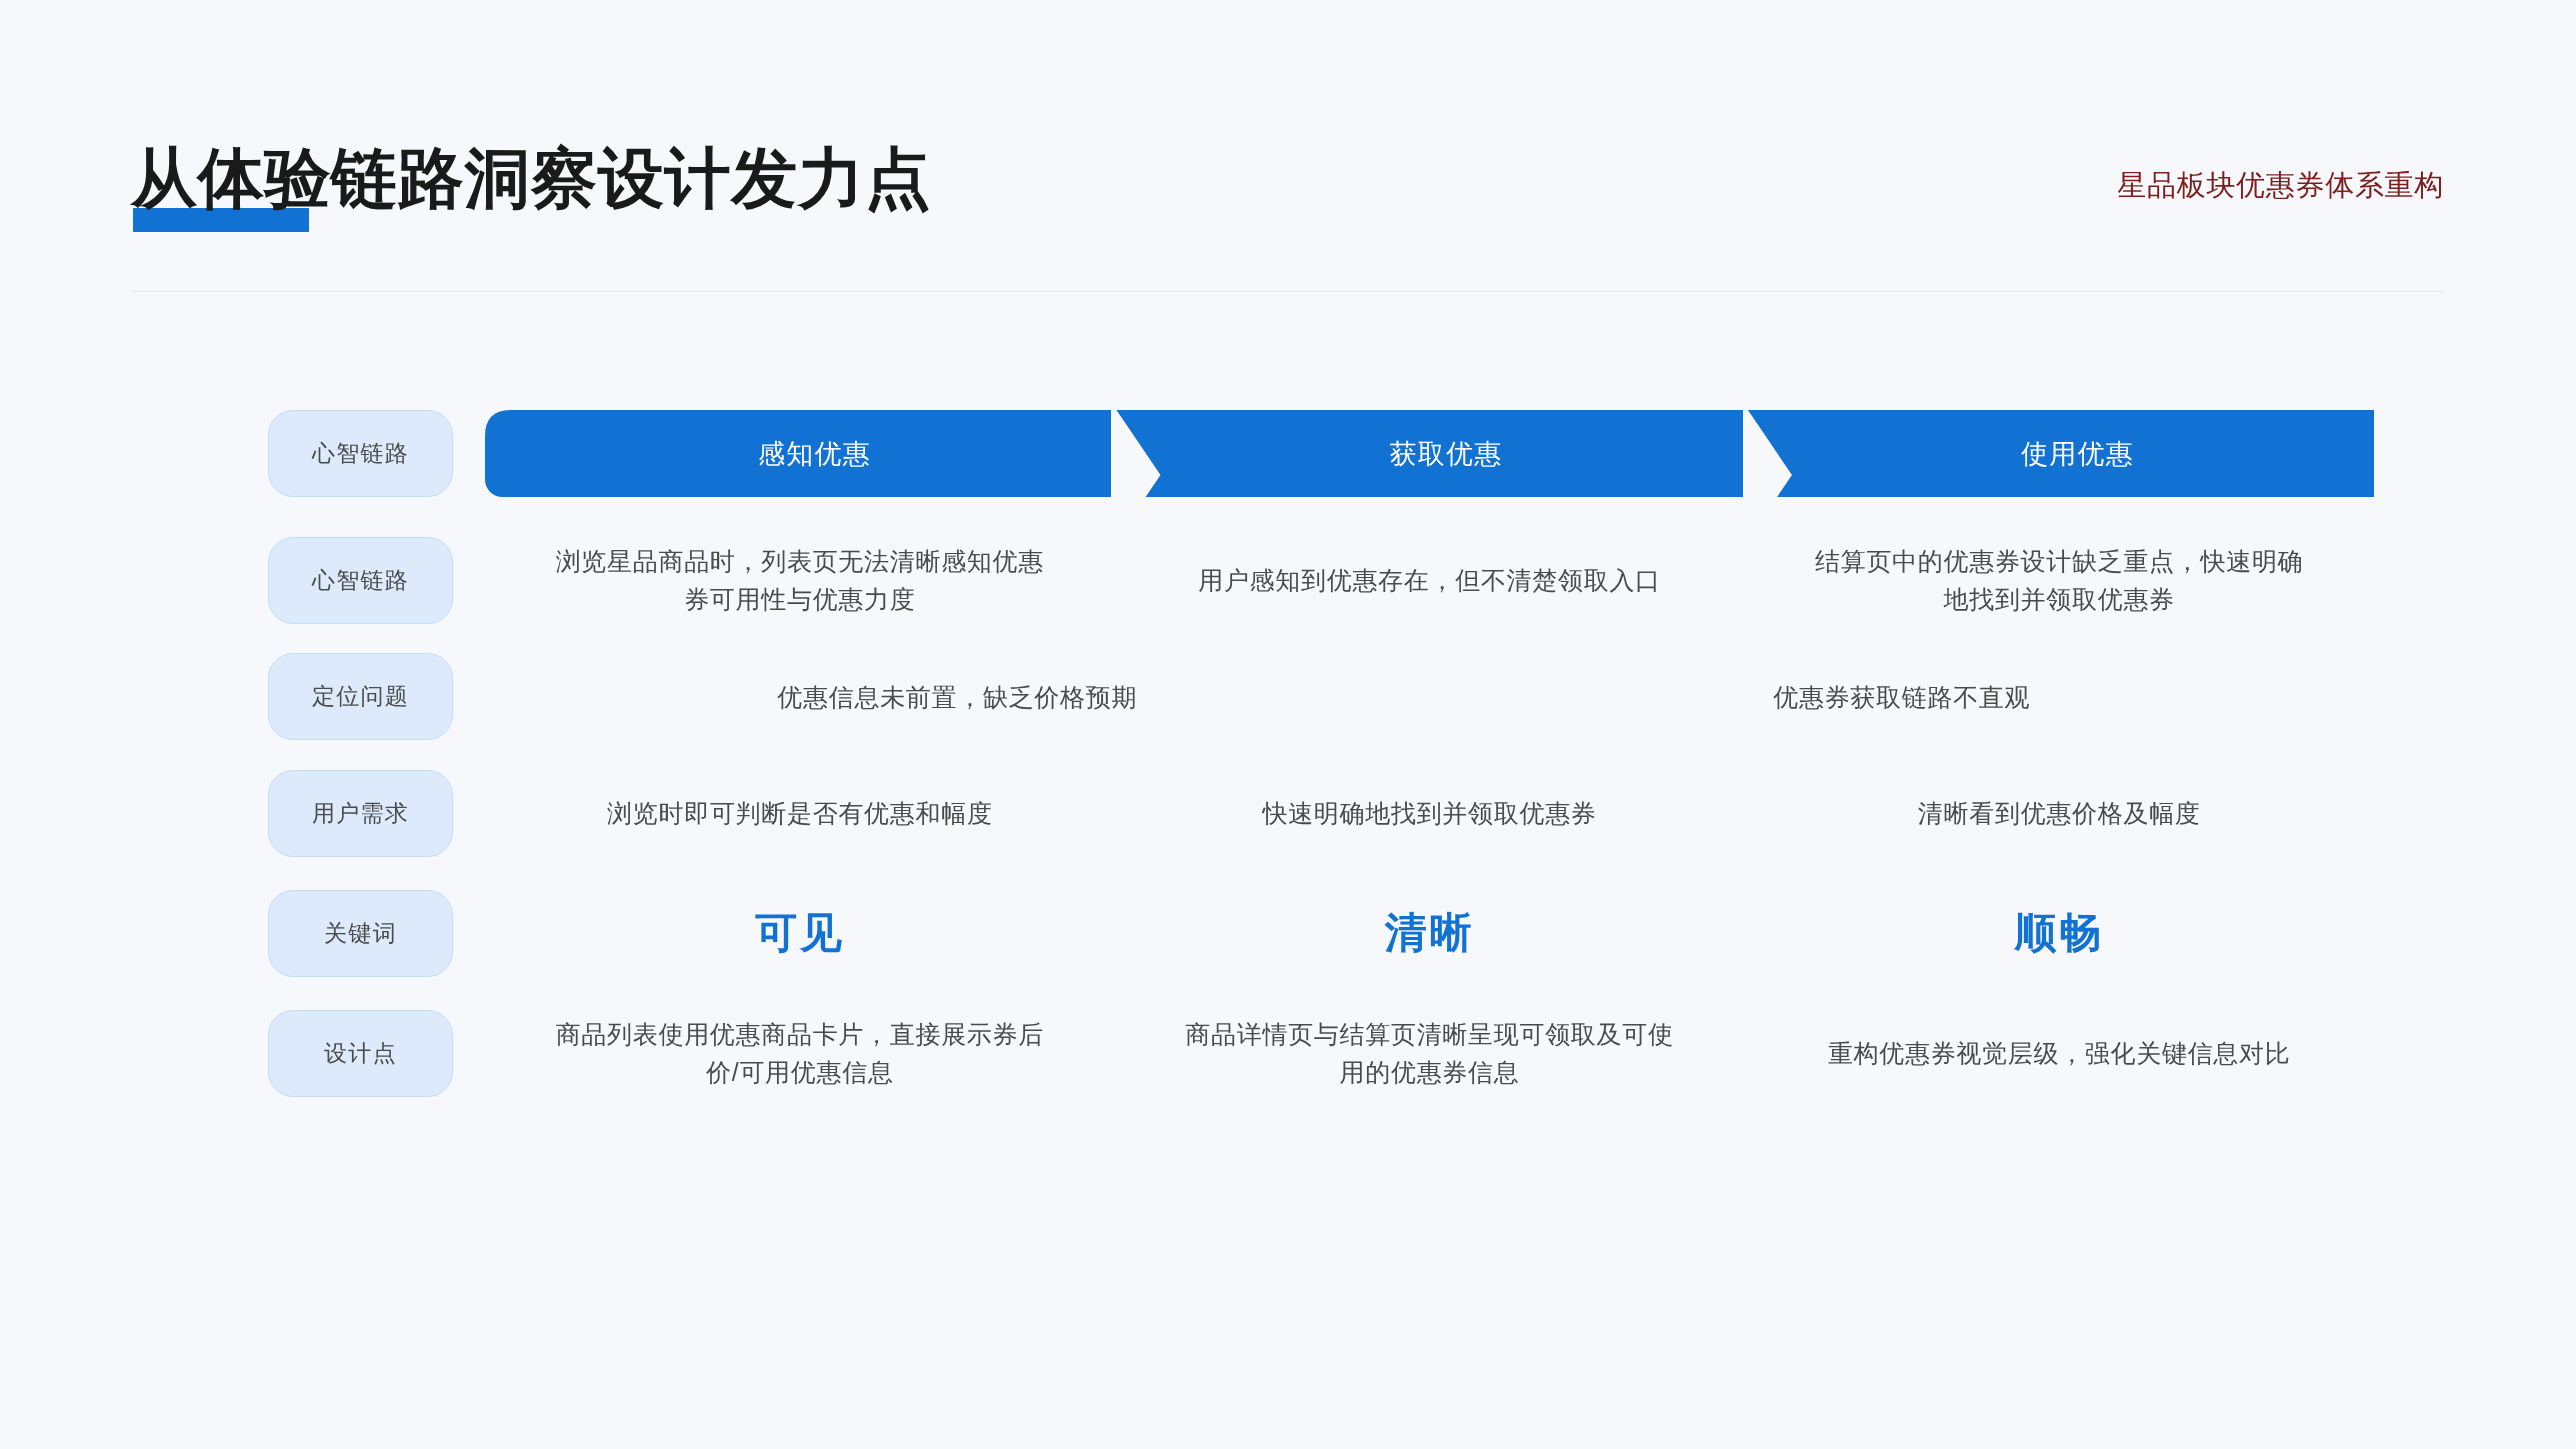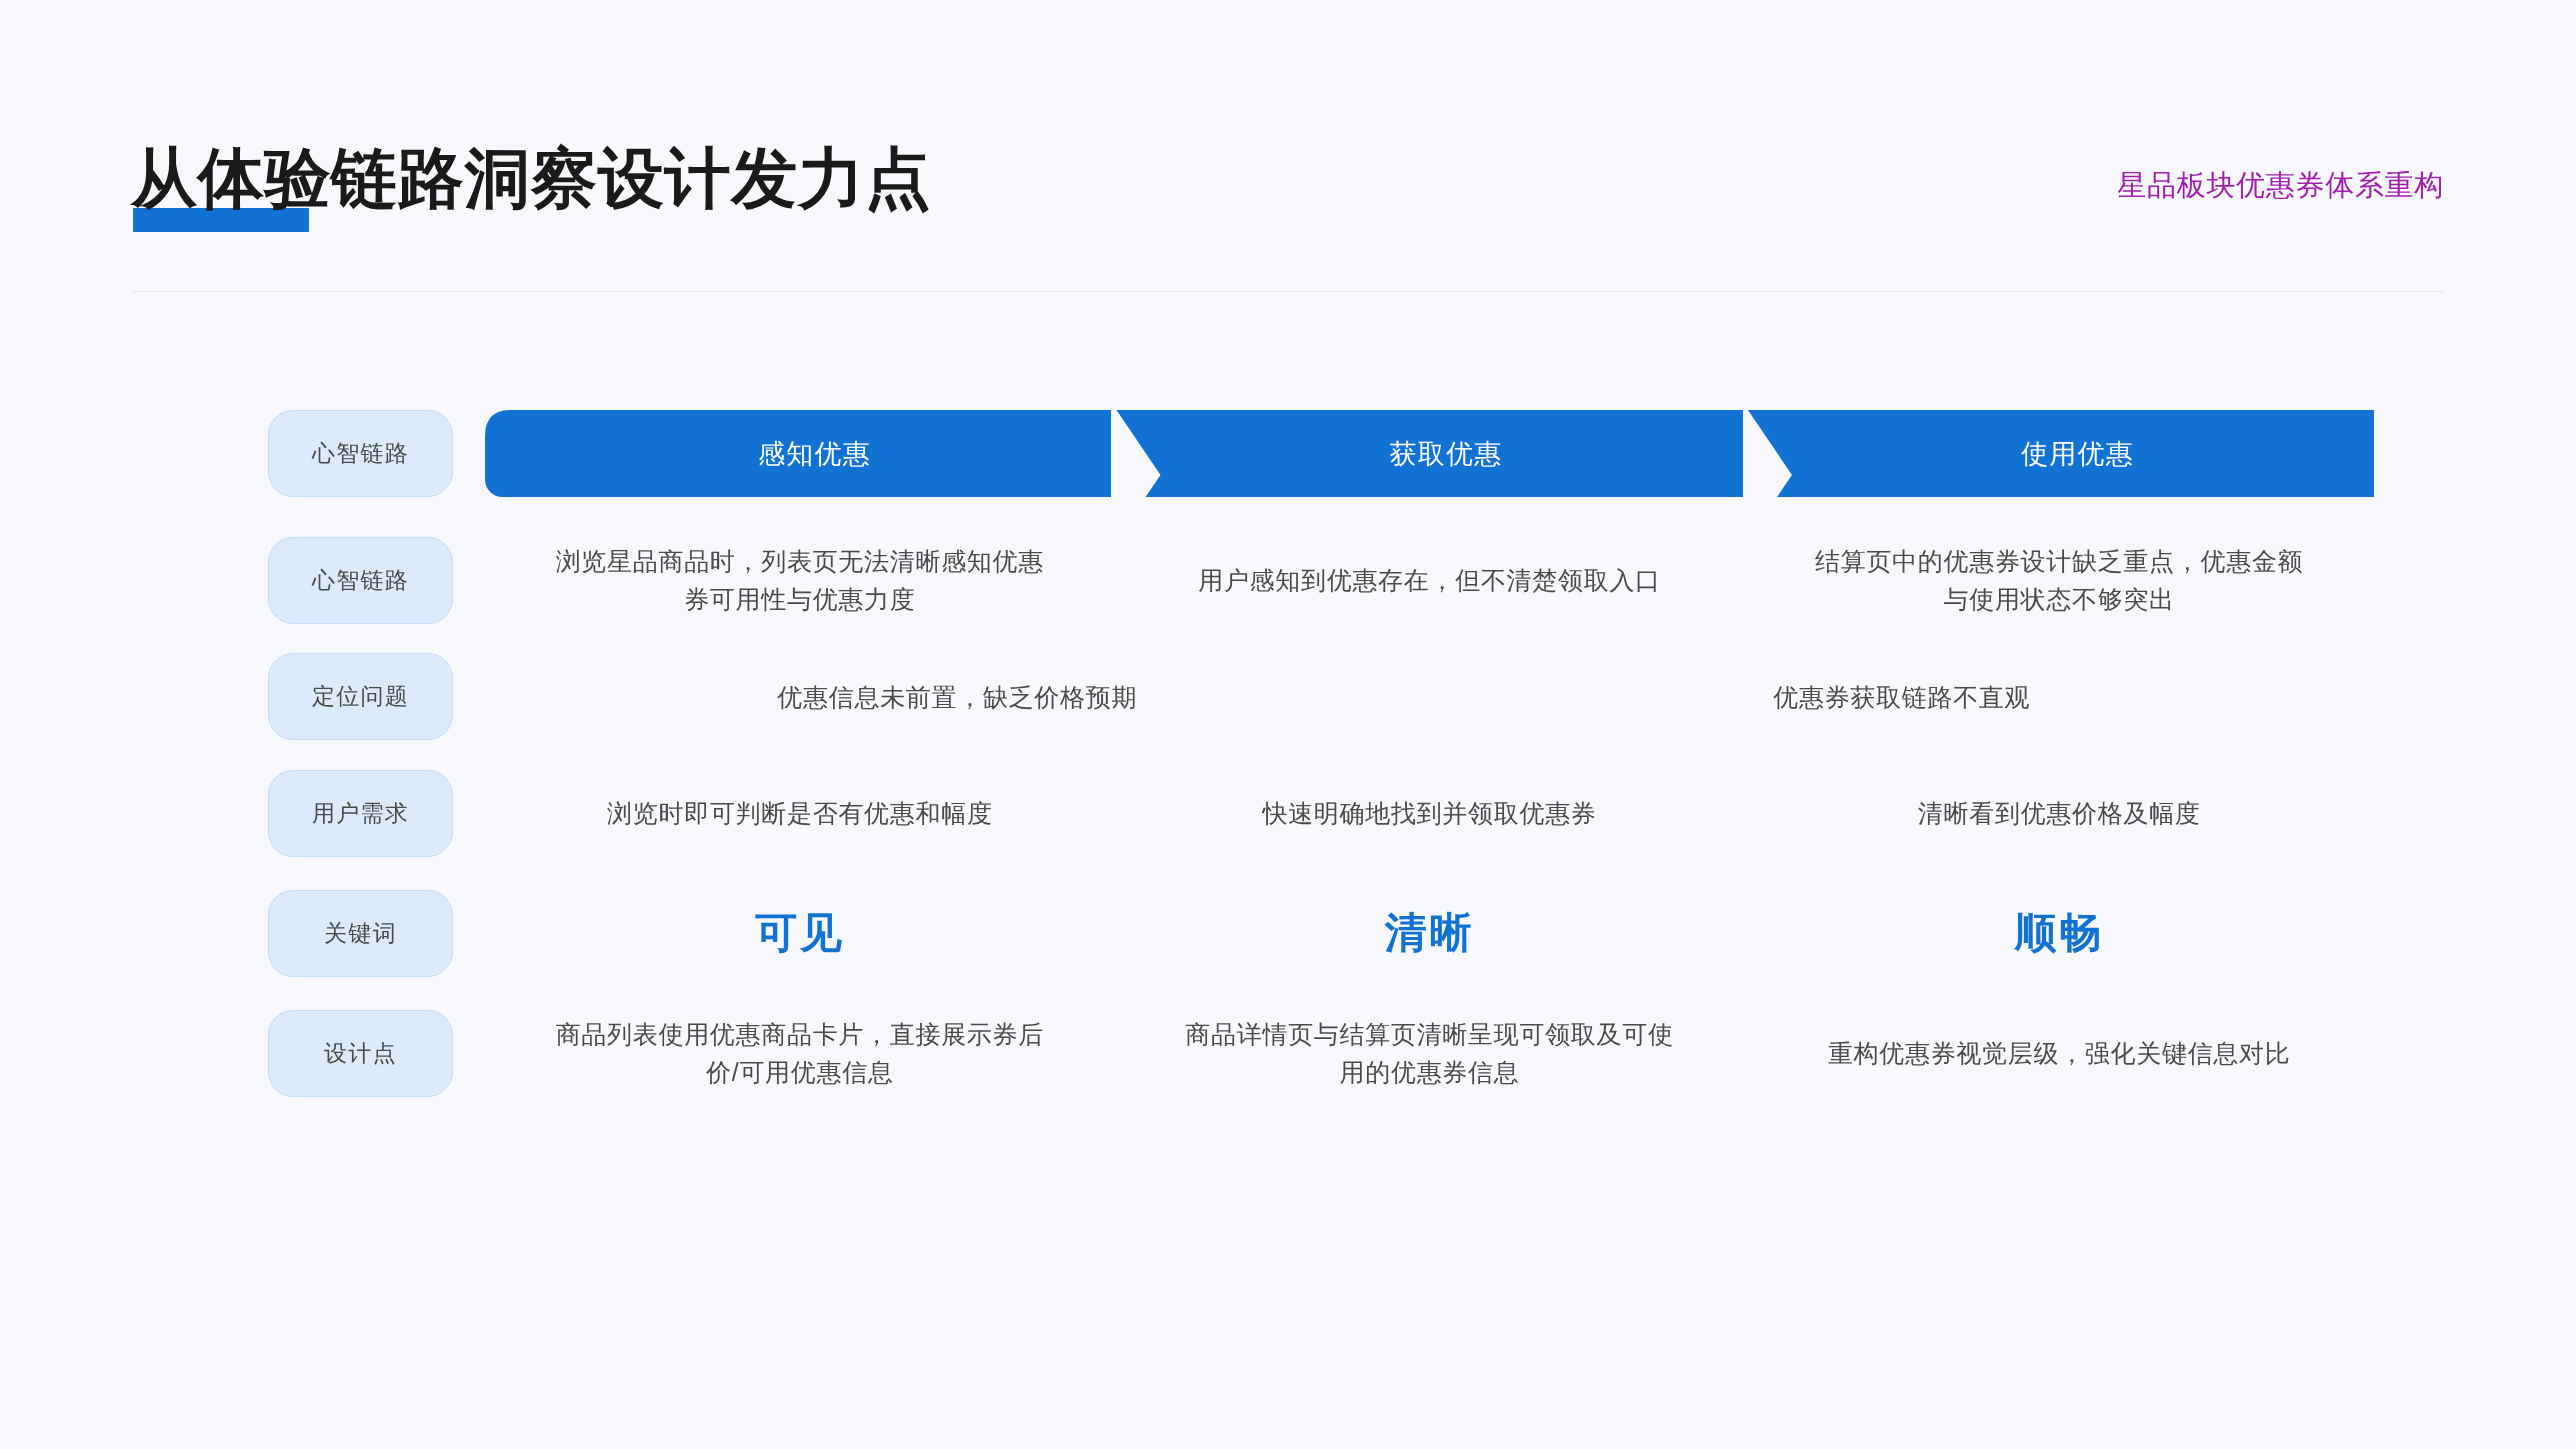--- a/index.html
+++ b/index.html
@@ -50,21 +50,21 @@
     color: #1A1A1A;
     letter-spacing: 0.7px;
     white-space: nowrap;
   }
   .subtitle {
     position: absolute;
     right: 0;
     top: 44px;
     font-size: 29px;
     line-height: 40px;
-    color: #a21caf;
+    color: #7f1d1d;
     letter-spacing: 0.7px;
     white-space: nowrap;
   }
   .header-rule {
     position: absolute;
     left: 131px;
     top: 291px;
     width: 2313px;
     height: 1.3px;
     background: #E4E8EF;
@@ -200,21 +200,21 @@
     <div class="row row-body">
       <div class="row-label">心智链路</div>
       <div class="cells">
         <div class="cell">
           <div class="cell-text">浏览星品商品时，列表页无法清晰感知优惠券可用性与优惠力度</div>
         </div>
         <div class="cell">
           <div class="cell-text">用户感知到优惠存在，但不清楚领取入口</div>
         </div>
         <div class="cell">
-          <div class="cell-text">结算页中的优惠券设计缺乏重点，优惠金额与使用状态不够突出</div>
+          <div class="cell-text">结算页中的优惠券设计缺乏重点，快速明确地找到并领取优惠券</div>
         </div>
       </div>
     </div>
 
     <div class="row row-body">
       <div class="row-label">定位问题</div>
       <div class="cells">
         <div class="cell">
           <div class="cell-text">优惠信息未前置，缺乏价格预期</div>
         </div>

